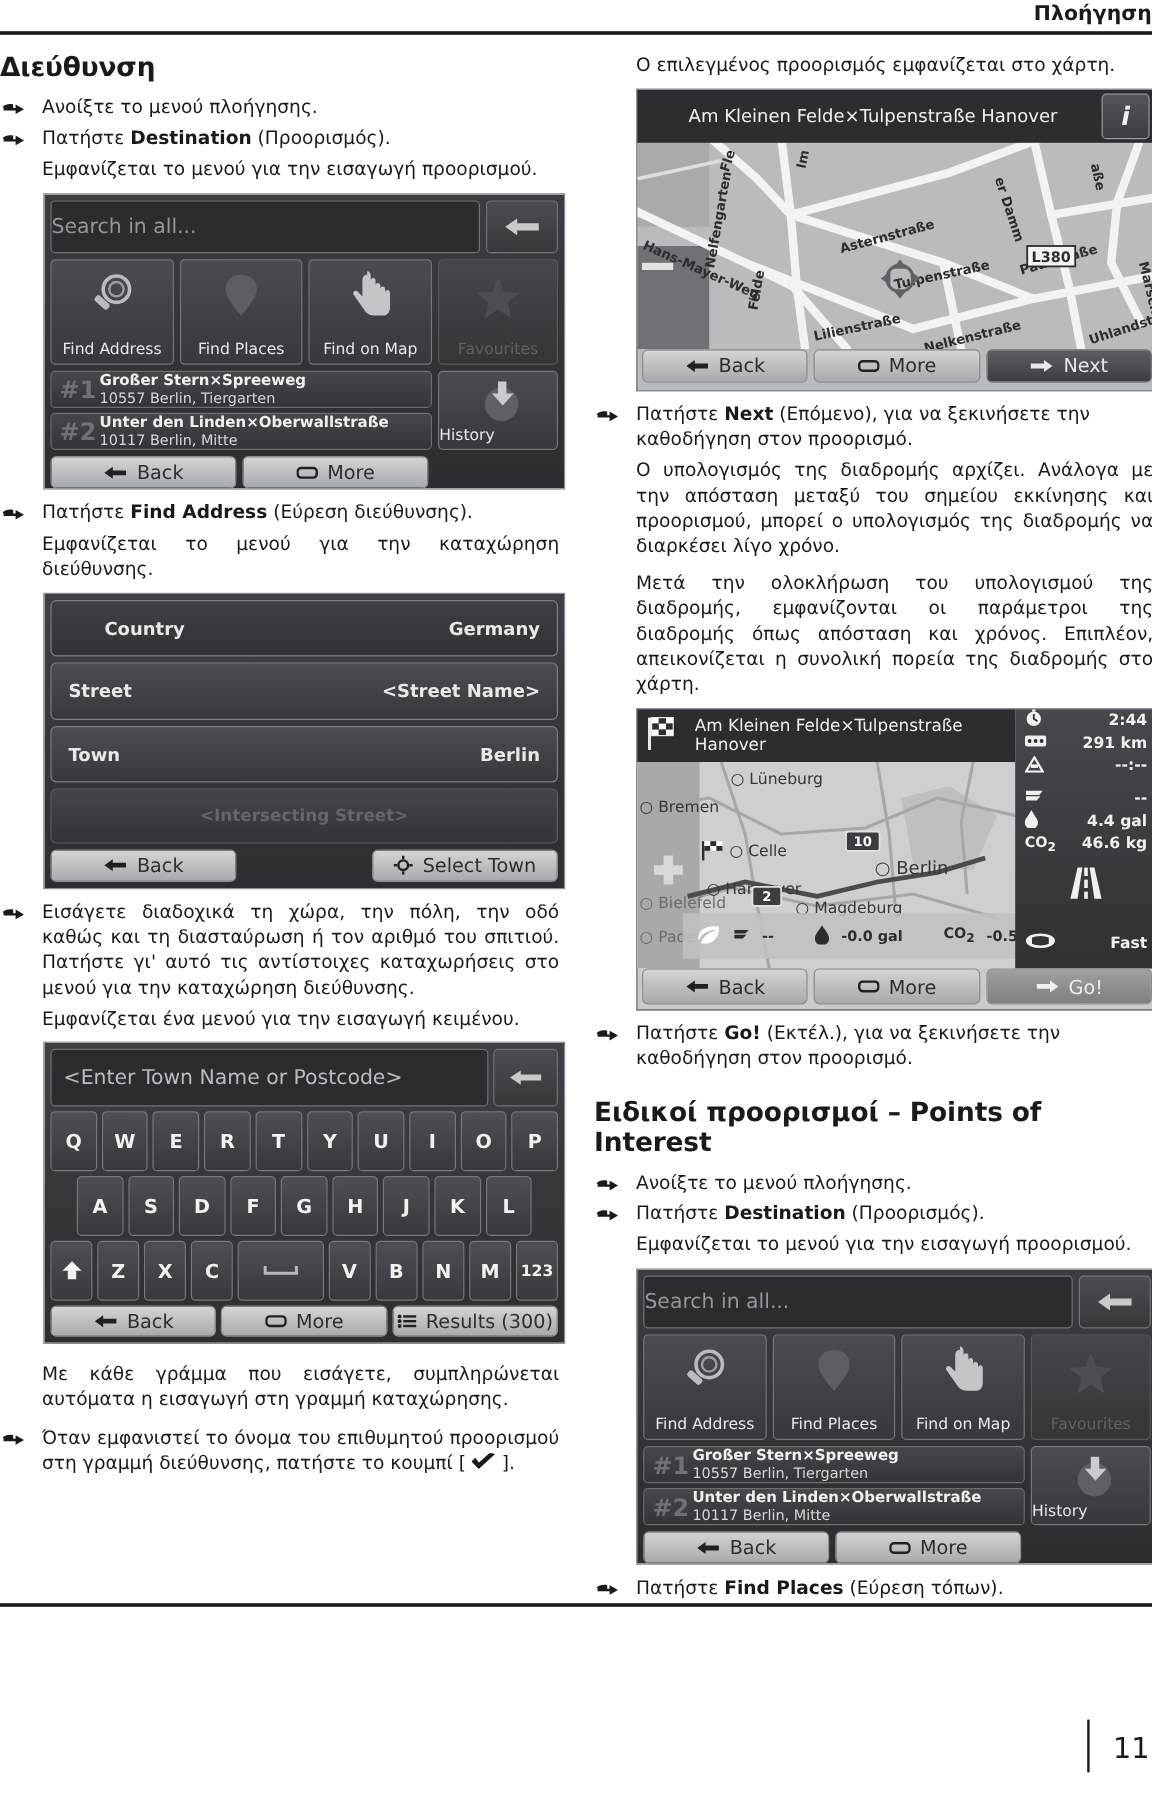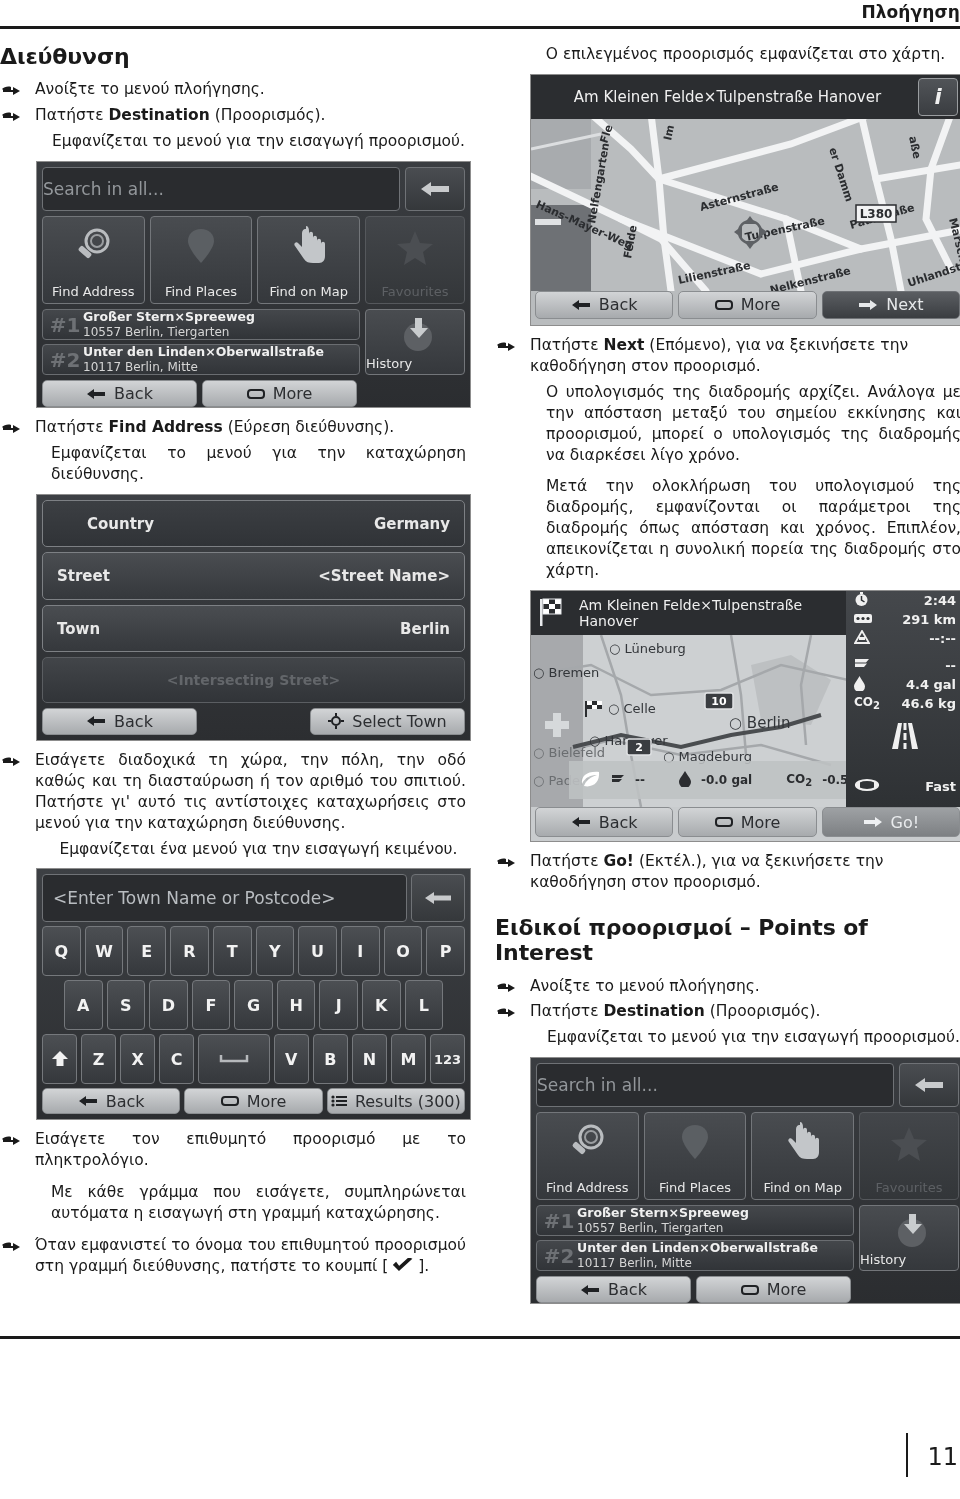--- a/index.html
+++ b/index.html
@@ -59,27 +59,27 @@
     line-height: 1.35;
     text-align: justify;
   }
   .bullet .hand {
     position: absolute;
     left: 2px; top: 4px;
     width: 26px; height: 14px;
     display: block;
   }
   .plain {
-    padding-left: 51px;
+    padding-left: 35px;
     margin: 0 0 5px 0;
     font-size: 15.5px;
     line-height: 1.35;
     text-align: justify;
   }
-  .plain.nojust { text-align: center; }
+  .plain.nojust { text-align: left; }
   .bullet.nojust { text-align: left; }
   .gap-s { height: 6px; }
   b { font-weight: bold; }
 
   
   .shot {
     width: 435px;
     margin: 9px 0 9px 36px;
     background: #2f3134;
     border: 1px solid #8d8d8d;
@@ -556,28 +556,20 @@
                   <circle cx="2" cy="10" r="1.6"></circle>
                   <rect x="5" y="9" width="11" height="2"></rect>
                 </g>
               </svg>
             <span>Results (300)</span>
           </div>
         </div>
       </div>
     </div>
 
-    <p class="bullet">
-      <span class="hand">
-        <svg width="26" height="14" viewBox="0 0 26 14">
-            <path d="M1 6 h10 v-3 l7 4 -7 4 v-3 h-10 z M0 5 c2-2 6-3 9-2 l0 4 c-3 1-7 0-9-2z" fill="#1a1a1a"></path>
-          </svg>
-      </span>
-      <span>Εισάγετε τον επιθυμητό προορισμό με το πληκτρολόγιο.</span>
-    </p>
     <div class="gap-s"></div>
     <p class="plain">Με κάθε γράμμα που εισάγετε, συμπληρώνεται αυτόματα η εισαγωγή στη γραμμή καταχώρησης.</p>
     <div class="gap-s"></div>
     <p class="bullet">
       <span class="hand">
         <svg width="26" height="14" viewBox="0 0 26 14">
             <path d="M1 6 h10 v-3 l7 4 -7 4 v-3 h-10 z M0 5 c2-2 6-3 9-2 l0 4 c-3 1-7 0-9-2z" fill="#1a1a1a"></path>
           </svg>
       </span>
       <span>Όταν εμφανιστεί το όνομα του επιθυμητού προορισμού στη γραμμή διεύθυνσης, πατήστε το κουμπί [ </span><span><svg width="20" height="15" viewBox="0 0 20 15" style="vertical-align:-2px">
@@ -992,19 +984,27 @@
             <svg width="18" height="12" viewBox="0 0 18 12">
                 <rect x="1" y="2" width="16" height="8" rx="3" fill="none" stroke="#1f2124" stroke-width="2"></rect>
               </svg>
             <span>More</span>
           </div>
           <div class="spacer"></div>
         </div>
       </div>
     </div>
 
+    <p class="bullet nojust">
+      <span class="hand">
+        <svg width="26" height="14" viewBox="0 0 26 14">
+            <path d="M1 6 h10 v-3 l7 4 -7 4 v-3 h-10 z M0 5 c2-2 6-3 9-2 l0 4 c-3 1-7 0-9-2z" fill="#1a1a1a"></path>
+          </svg>
+      </span>
+      <span>Πατήστε </span><b>Find Places</b><span> (Εύρεση τόπων).</span>
+    </p>
   </div>
 
   <div class="rule-bot"></div>
   <div class="pagebar"></div>
   <div class="pagenum">11</div>
 
 </div>
 
 </body></html>

